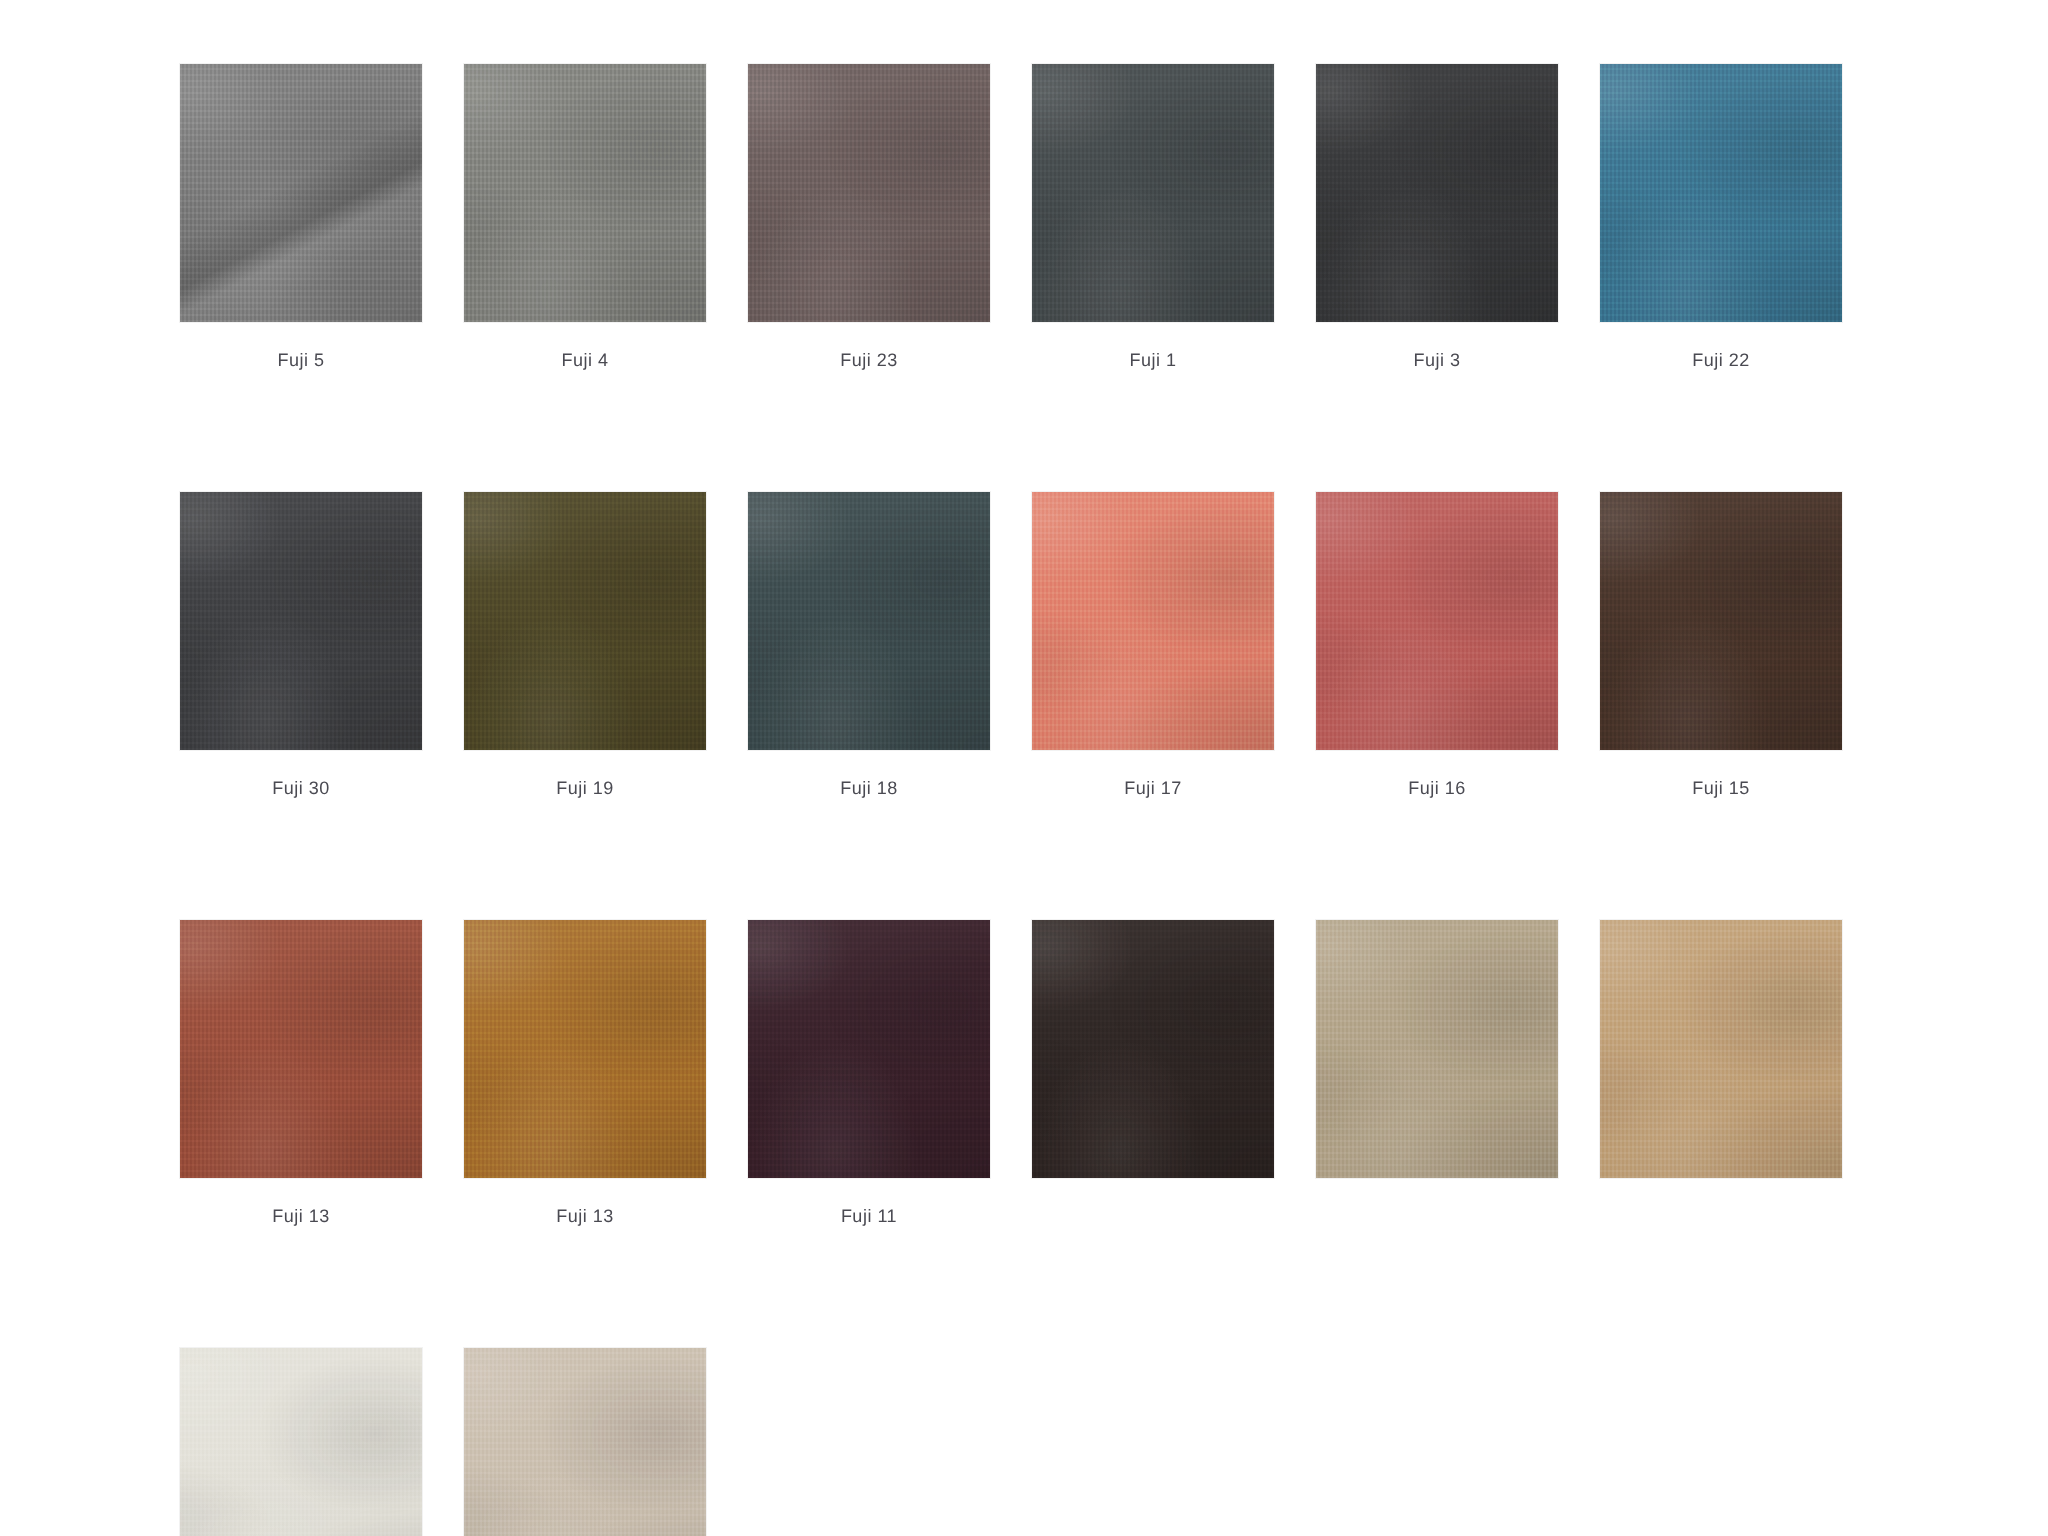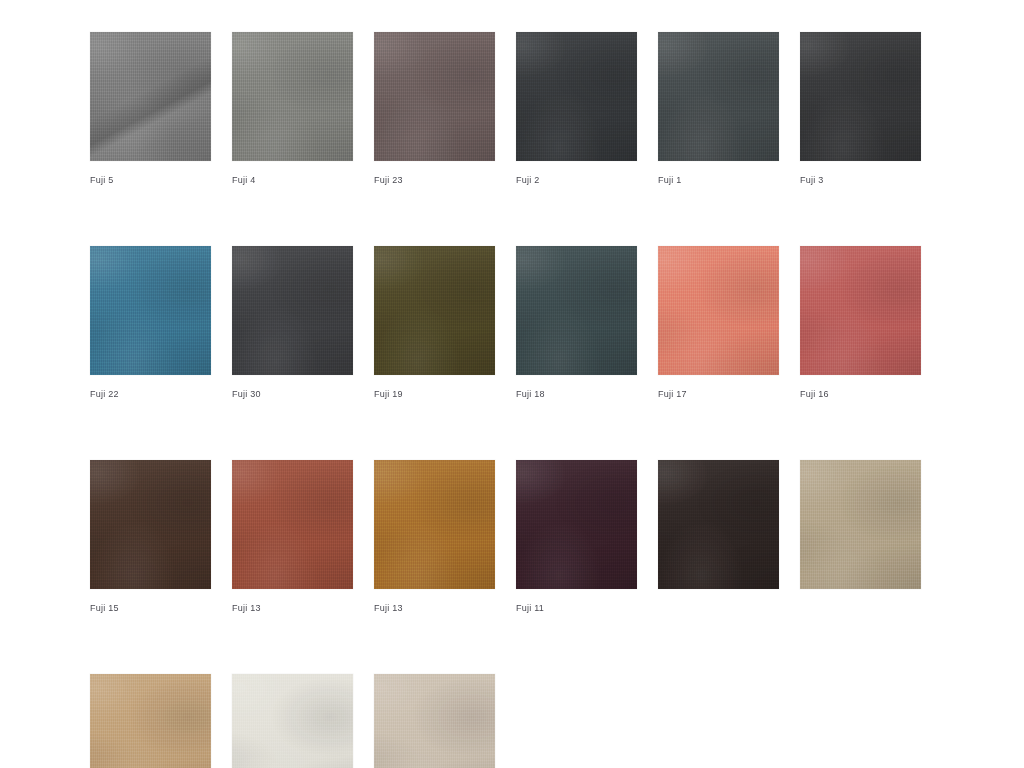--- a/index.html
+++ b/index.html
@@ -22,20 +22,21 @@
     top: 32px;
     width: 846px;
     display: grid;
     grid-template-columns: repeat(6, 121px);
     column-gap: 21px;
     row-gap: 60px;
   }
 
   .swatch-cell {
     width: 121px;
+    text-align: center;
   }
 
   .swatch-chip {
     position: relative;
     width: 121px;
     height: 129px;
     overflow: hidden;
     background-color: #888;
     box-shadow: 0 0 0 0.5px rgba(0,0,0,0.05);
   }
@@ -137,29 +138,20 @@
     <div class="swatch-cell">
       <div class="swatch-chip" style="background-color: rgb(110, 95, 94);">
         <div class="mottle"></div>
         <div class="warp"></div>
         <div class="weft"></div>
         <div class="sheen"></div>
       </div>
       <div class="swatch-label">Fuji 23</div>
     </div>
     <div class="swatch-cell">
-      <div class="swatch-chip" style="background-color: rgb(53, 56, 59);">
-        <div class="mottle"></div>
-        <div class="warp"></div>
-        <div class="weft"></div>
-        <div class="sheen"></div>
-      </div>
-      <div class="swatch-label">Fuji 2</div>
-    </div>
-    <div class="swatch-cell">
       <div class="swatch-chip" style="background-color: rgb(69, 75, 77);">
         <div class="mottle"></div>
         <div class="warp"></div>
         <div class="weft"></div>
         <div class="sheen"></div>
       </div>
       <div class="swatch-label">Fuji 1</div>
     </div>
     <div class="swatch-cell">
       <div class="swatch-chip" style="background-color: rgb(54, 55, 57);">

